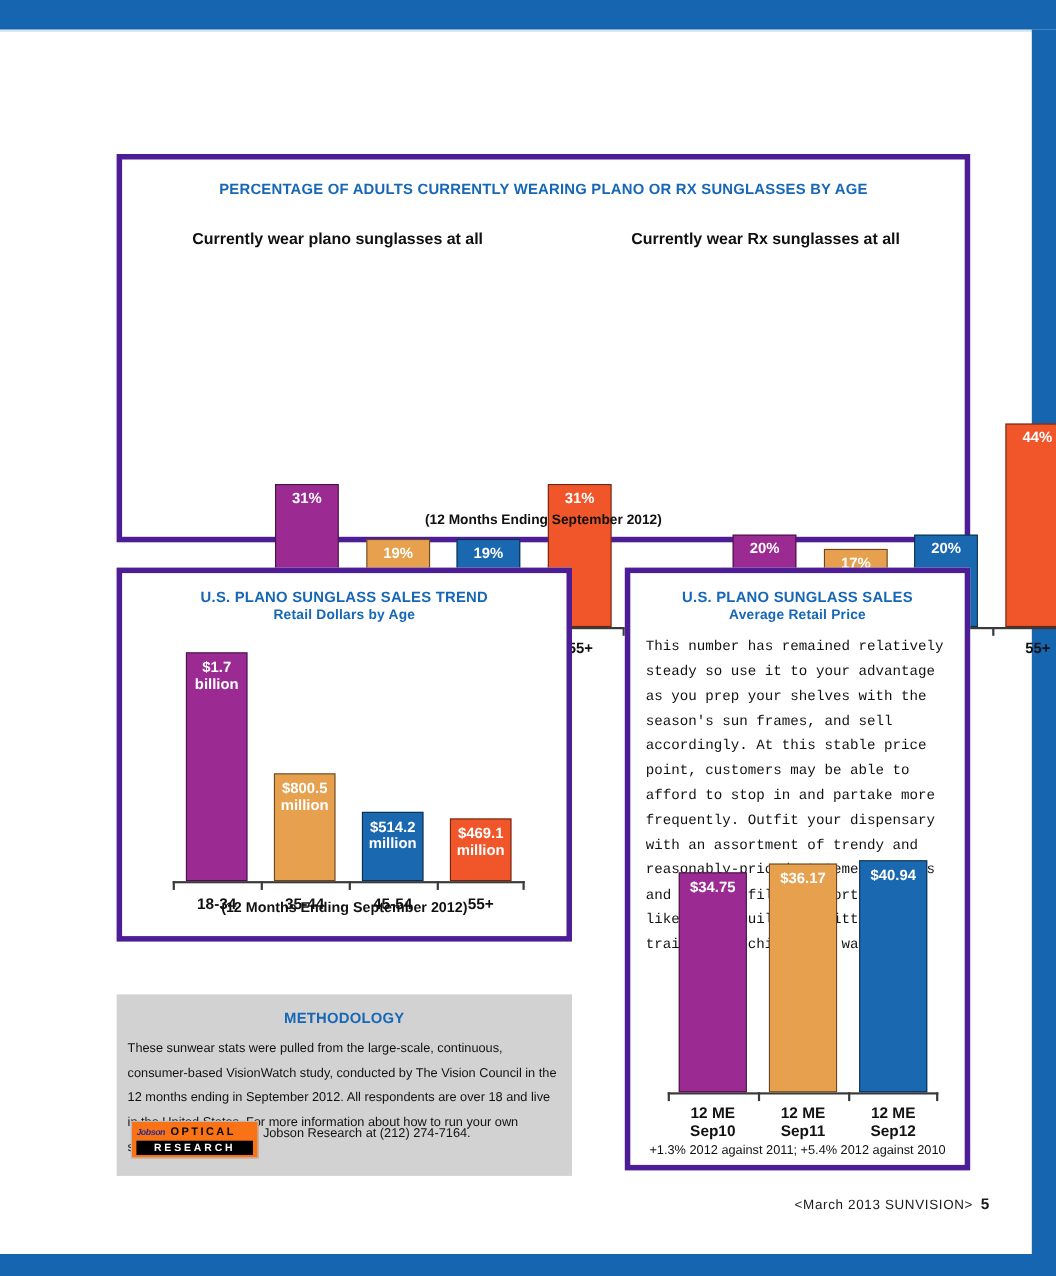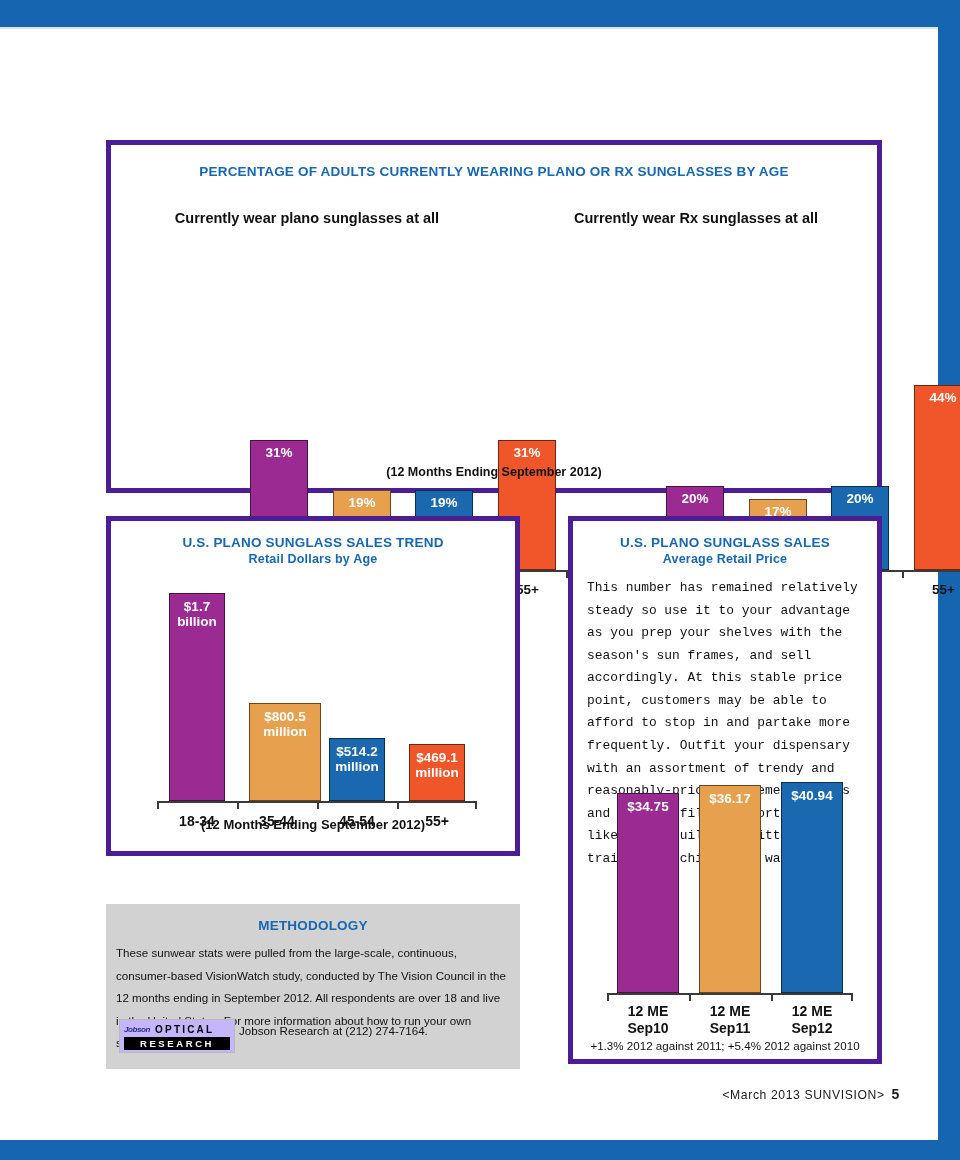--- a/index.html
+++ b/index.html
@@ -104,21 +104,21 @@
     position:absolute;left:133px;right:10px;top:118px;
     font-size:11.6px;line-height:1.6;color:#111;text-align:left;
   }
   #method-sign{
     position:absolute;left:10px;right:10px;top:140px;
     font-size:11.6px;color:#111;text-align:right;font-style:italic;font-weight:bold;
   }
   
   #method-logo{
     position:absolute;left:13px;top:115px;width:116px;height:34px;
-    background:#c4b5fd;border:1px solid #b9b9b9;box-sizing:border-box;
+    background:#f97316;border:1px solid #b9b9b9;box-sizing:border-box;
   }
   #logo-row1{
     position:absolute;left:0;right:0;top:2px;height:14px;
     display:flex;align-items:center;
   }
   #logo-jobson{
     font-style:italic;font-weight:bold;font-size:8px;color:#2b2b8f;
     margin-left:4px;letter-spacing:-.4px;
   }
   #logo-optical{
@@ -210,21 +210,21 @@
         <div class="axis" style="left: 0px; top: 220px; width: 320px;"></div>
         <div class="tick" style="left: 0px; top: 220px;"></div>
         <div class="tick" style="left: 80px; top: 220px;"></div>
         <div class="tick" style="left: 160px; top: 220px;"></div>
         <div class="tick" style="left: 240px; top: 220px;"></div>
         <div class="tick" style="left: 318px; top: 220px;"></div>
         <div class="bar" style="left: 12px; width: 56px; height: 208px; bottom: 0px; top: 12px; background: rgb(155, 42, 147);">
           <div class="val">$1.7<br>billion</div>
         </div>
         <div class="catlabel" style="left: 0px; width: 80px;">18-34</div>
-        <div class="bar" style="left: 92px; width: 72px; height: 98px; bottom: 0px; top: 122px; background: rgb(230, 160, 78);">
+        <div class="bar" style="left: 92px; width: 56px; height: 98px; bottom: 0px; top: 122px; background: rgb(230, 160, 78);">
           <div class="val">$800.5<br>million</div>
         </div>
         <div class="catlabel" style="left: 80px; width: 80px;">35-44</div>
         <div class="bar" style="left: 172px; width: 56px; height: 63px; bottom: 0px; top: 157px; background: rgb(26, 104, 176);">
           <div class="val">$514.2<br>million</div>
         </div>
         <div class="catlabel" style="left: 160px; width: 80px;">45-54</div>
         <div class="bar" style="left: 252px; width: 56px; height: 57px; bottom: 0px; top: 163px; background: rgb(240, 86, 42);">
           <div class="val">$469.1<br>million</div>
         </div>

